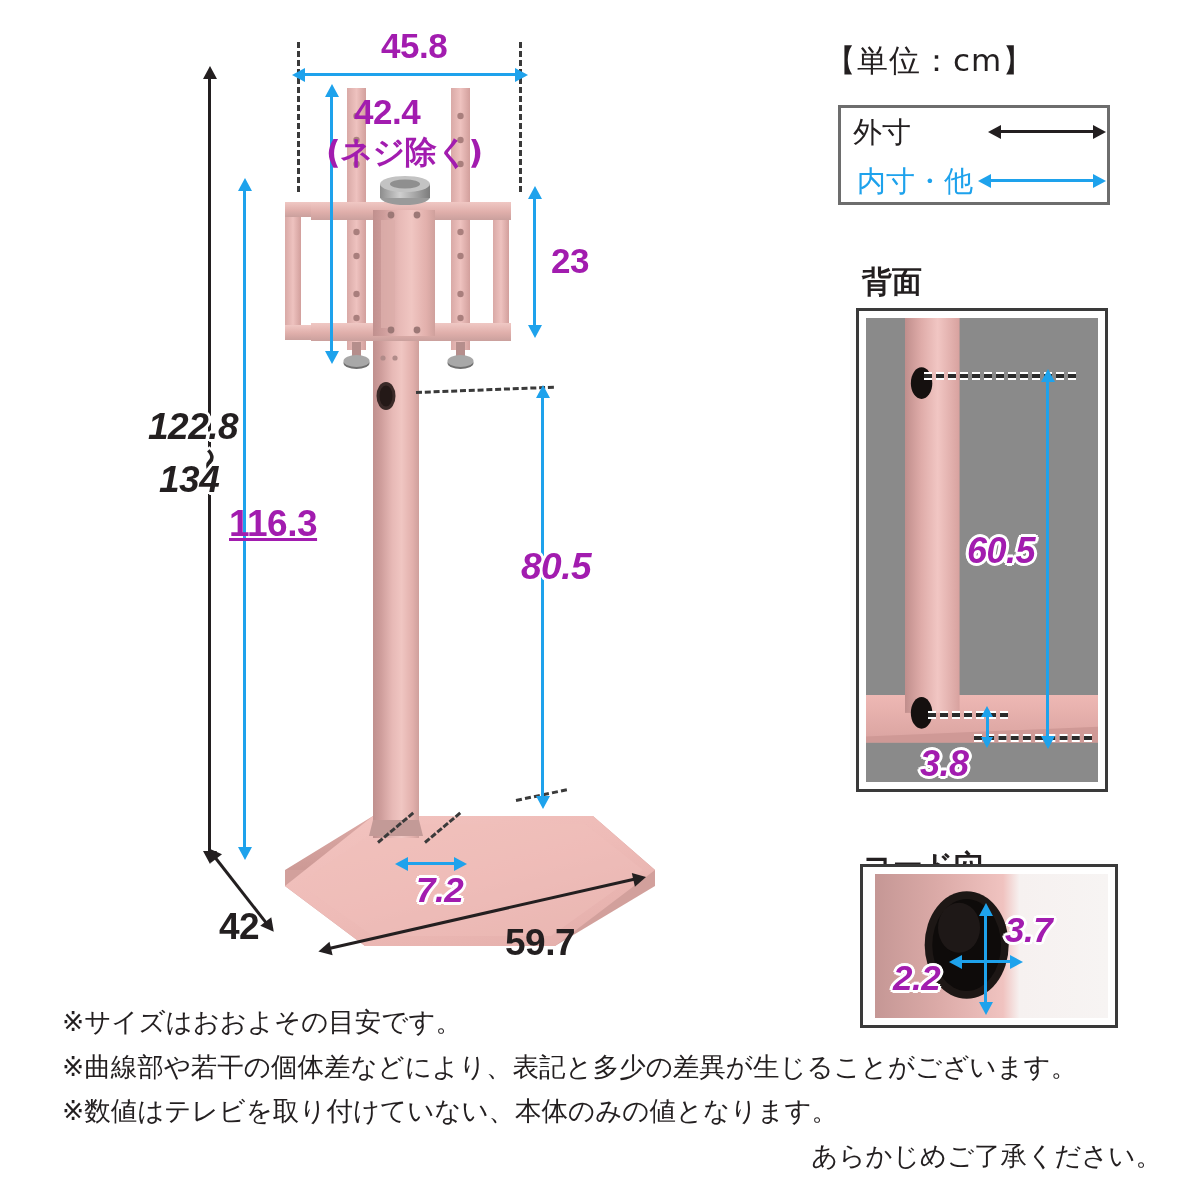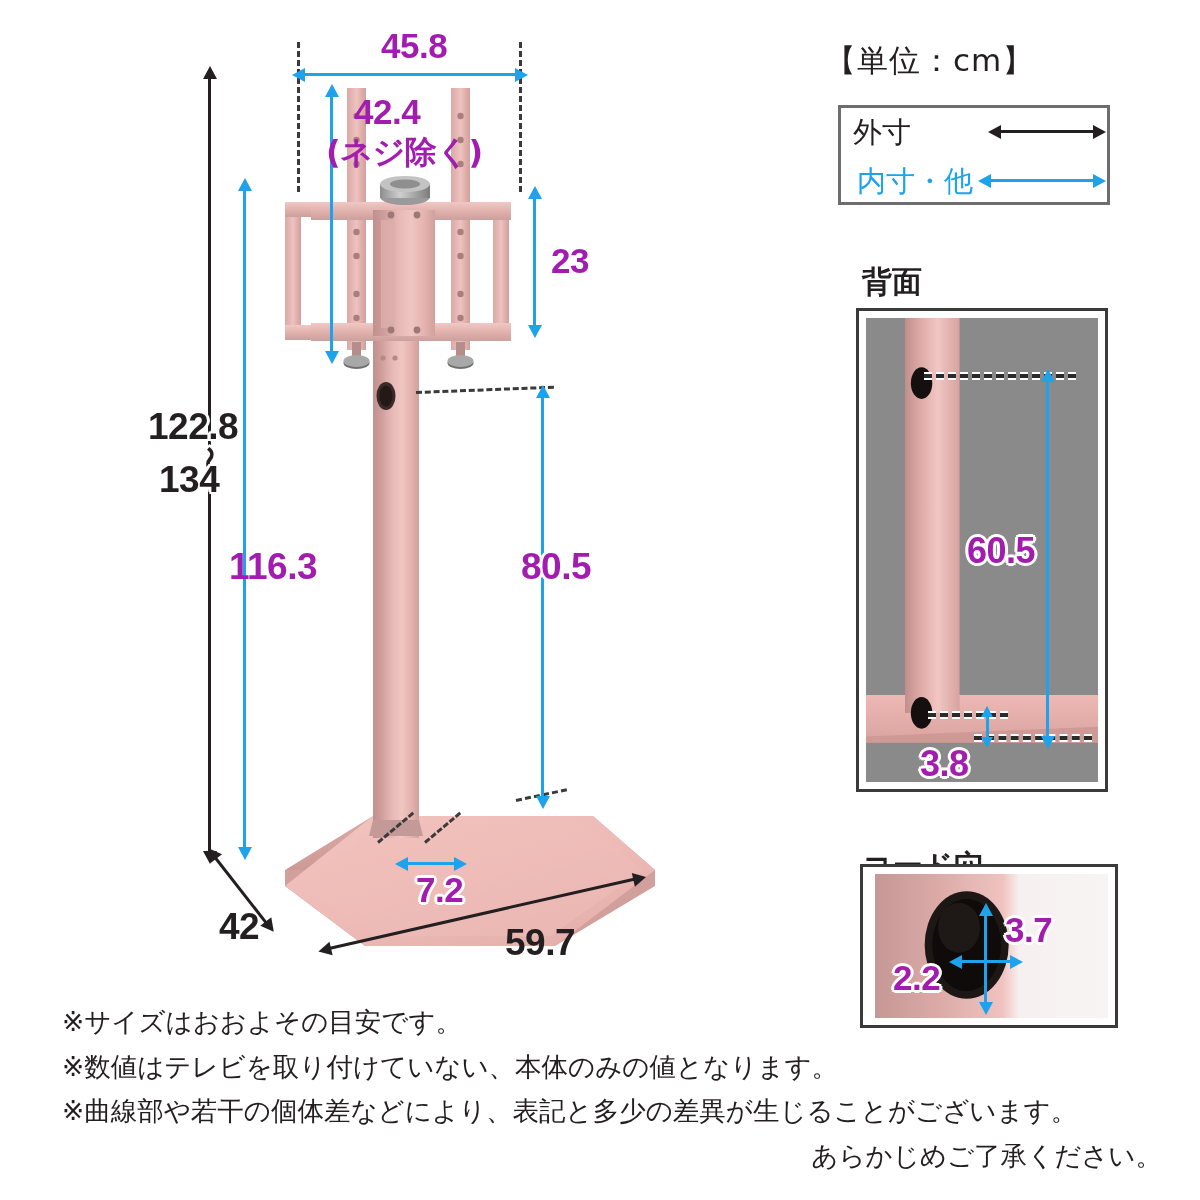--- a/index.html
+++ b/index.html
@@ -21,20 +21,21 @@
     white-space:nowrap;
     letter-spacing:-0.5px;
   }
   .dim.blue{color:#a21caf;}
   .dim.black{color:#231f20;}
   .dim.halo{
     text-shadow:
       2px 0 0 #fff,-2px 0 0 #fff,0 2px 0 #fff,0 -2px 0 #fff,
       2px 2px 0 #fff,-2px 2px 0 #fff,2px -2px 0 #fff,-2px -2px 0 #fff,
       3px 0 0 #fff,-3px 0 0 #fff,0 3px 0 #fff,0 -3px 0 #fff;
+    font-style: italic;
   }
   .jp{font-family:"DejaVu Sans","Liberation Sans",sans-serif;}
 
   
   .vline{width:3px;background:#231f20;}
   .vline.blue{background:#1ea2ec;}
   .hline{height:3px;background:#231f20;}
   .hline.blue{background:#1ea2ec;}
   .dashv{
     width:0;border-left:3px dashed #3a3a3a;
@@ -235,21 +236,21 @@
     <span class="ar ar-dn" style="left:-5.5px;bottom:-12px;"></span>
   </div>
   <div class="abs dim black halo" style="left:148px;top:408px;font-size:37px;">122.8</div>
   <div class="abs dim black halo" style="left:196px;top:446px;font-size:26px;transform:rotate(90deg);">〜</div>
   <div class="abs dim black halo" style="left:159px;top:461px;font-size:37px;">134</div>
 
   <div class="abs vline blue" style="left:243px;top:190px;height:658px;">
     <span class="ar ar-up b" style="left:-5.5px;top:-12px;"></span>
     <span class="ar ar-dn b" style="left:-5.5px;bottom:-12px;"></span>
   </div>
-  <div class="abs dim blue" style="left:229px;top:548px;font-size:37px;">116.3</div>
+  <div class="abs dim blue" style="left:229px;top:505px;font-size:37px;text-decoration:underline;">116.3</div>
 
   <div class="abs dashh" style="left:416px;top:391px;width:138px;transform:rotate(-2.2deg);transform-origin:left center;"></div>
   <div class="abs dashh" style="left:516px;top:799px;width:52px;transform:rotate(-12deg);transform-origin:left center;"></div>
   <div class="abs vline blue" style="left:541px;top:397px;height:400px;">
     <span class="ar ar-up b" style="left:-5.5px;top:-12px;"></span>
     <span class="ar ar-dn b" style="left:-5.5px;bottom:-12px;"></span>
   </div>
   <div class="abs dim blue halo" style="left:521px;top:548px;font-size:37px;">80.5</div>
 
   <div class="abs dashh" style="left:378px;top:841px;width:46px;transform:rotate(-40deg);transform-origin:left center;"></div>
@@ -372,18 +373,18 @@
       <div class="abs hline blue" style="left:85px;top:86px;width:52px;">
         <span class="ar ar-lf b" style="left:-11px;top:-5.5px;"></span>
         <span class="ar ar-rt b" style="right:-11px;top:-5.5px;"></span>
       </div>
       <div class="abs dim blue halo" style="left:18px;top:86px;font-size:35px;">2.2</div>
     </div>
   </div>
 
   <div class="abs notes jp" style="left:62px;top:1000px;width:1100px;">
     <div>※サイズはおおよその目安です。</div>
+    <div>※曲線部や若干の個体差などにより、表記と多少の差異が生じることがございます。</div>
     <div>※数値はテレビを取り付けていない、本体のみの値となります。</div>
-    <div>※曲線部や若干の個体差などにより、表記と多少の差異が生じることがございます。</div>
     <div class="indent">あらかじめご了承ください。</div>
   </div>
 
 </div>
 
 </body></html>

